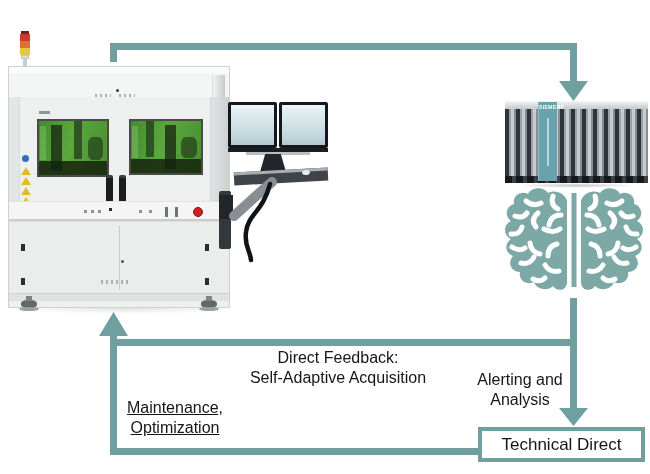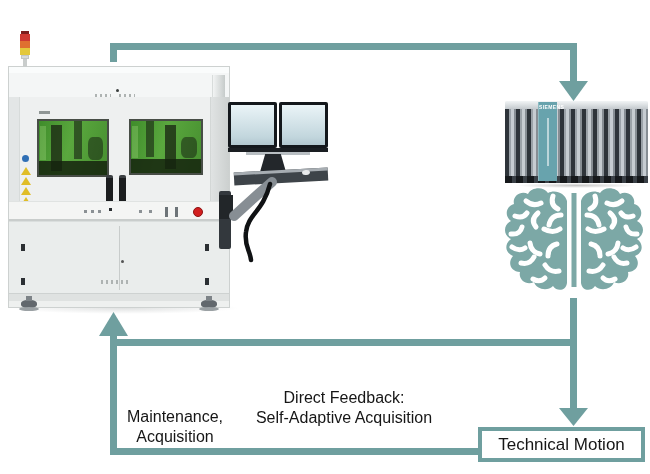--- a/index.html
+++ b/index.html
@@ -2,23 +2,23 @@
 <html><head>
 <meta charset="utf-8">
 <style>
   html,body{margin:0;padding:0;background:#fff;}
   #canvas{position:relative;width:650px;height:474px;background:#fff;overflow:hidden;
           font-family:"Liberation Sans",sans-serif;color:#161616;}
 
   
   .lbl{position:absolute;font-size:16px;line-height:20px;color:#161616;text-align:center;}
   #top-label{left:116px;top:19px;font-size:16.5px;white-space:nowrap;text-align:left;}
-  #feedback-label{left:224px;top:348px;width:240px;margin-top:40px;}
+  #feedback-label{left:218px;top:348px;width:240px;}
   #alerting-label{left:455px;top:370px;width:130px;}
-  #maintenance-label{left:110px;top:407px;width:130px;}
+  #maintenance-label{left:110px;top:398px;width:130px;text-decoration:underline;}
 
   
   #staff-box{position:absolute;left:478px;top:427px;width:167px;height:35px;background:#fff;
              border:4px solid #6f9f9f;box-sizing:border-box;display:flex;align-items:center;
              justify-content:center;font-size:17px;z-index:6;}
 
   
   .layer{position:absolute;left:0;top:0;z-index:4;pointer-events:none;}
   .layer.low{z-index:3;}
 
@@ -253,28 +253,32 @@
           <path d="M -53 74 q 9 2 13 -6"></path>
           <path d="M -29 76 q 5 8 14 6"></path>
           <path d="M -41 90 q 7 4 12 -1"></path>
         </g>
       </g>
       <rect x="-2.5" y="4" width="5" height="94" fill="#7ca8a6"></rect>
     </g>
   </svg>
 
   <div id="staff-box">
-    <span>Technical Motion</span>
+    <span>Technical Direct</span>
   </div>
 
 
   <div class="lbl" id="feedback-label">
     <span>Direct Feedback:</span><br>
     <span>Self-Adaptive Acquisition</span>
   </div>
 
+  <div class="lbl" id="alerting-label">
+    <span>Alerting and</span><br>
+    <span>Analysis</span>
+  </div>
 
   <div class="lbl" id="maintenance-label">
     <span>Maintenance,</span><br>
-    <span>Acquisition</span>
+    <span>Optimization</span>
   </div>
 
 </div>
 
 </body></html>

